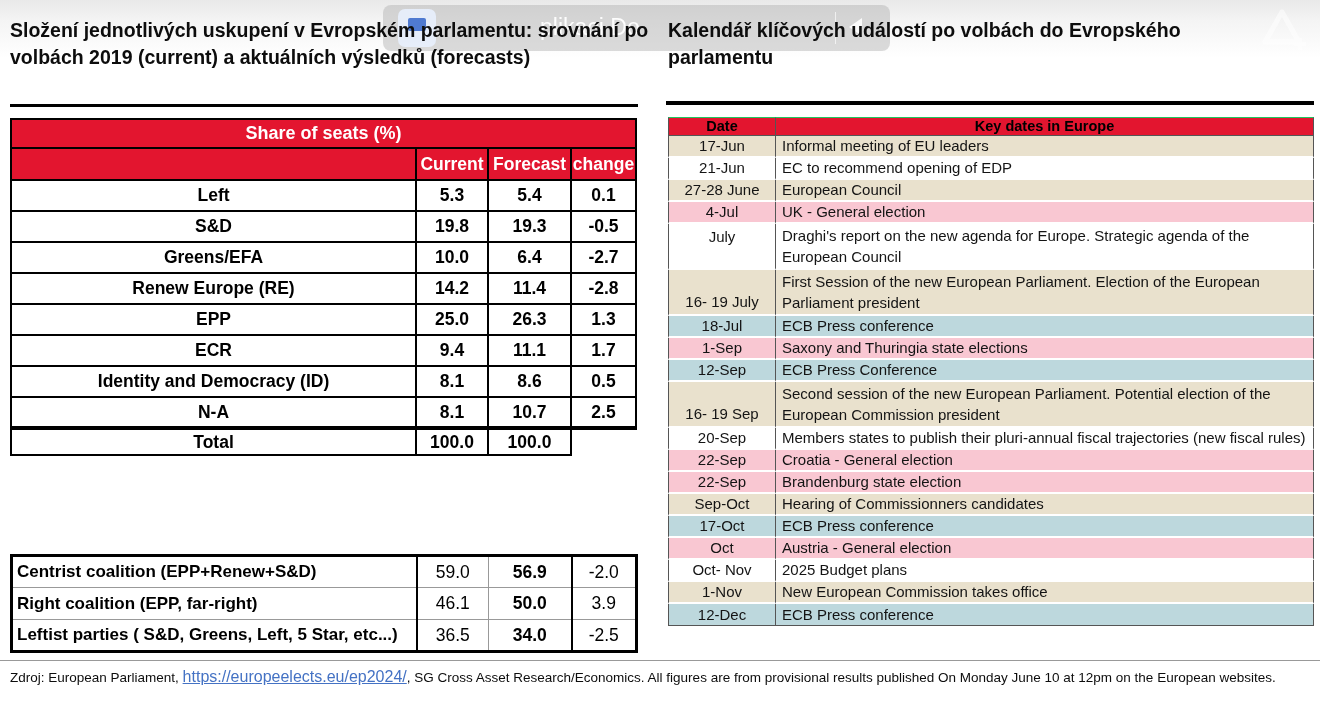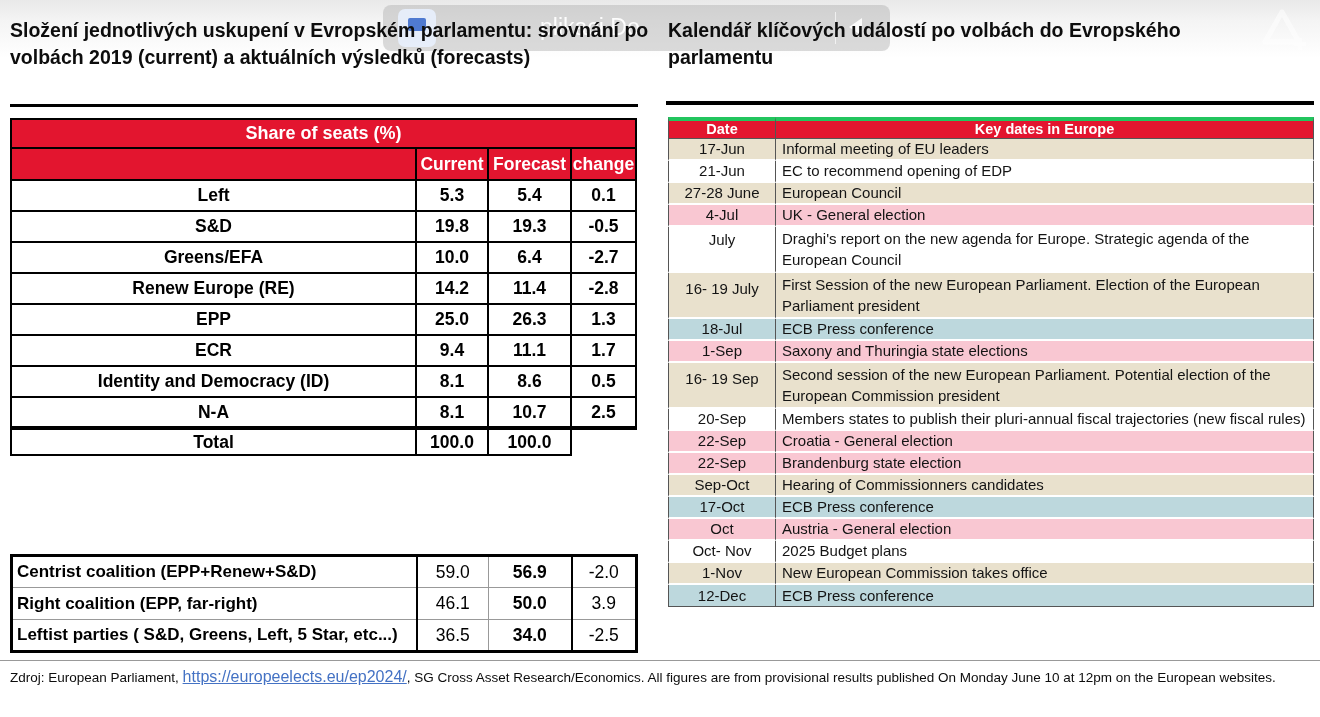--- a/index.html
+++ b/index.html
@@ -59,25 +59,25 @@
   #coal tr:last-child td{border-bottom:3px solid #000;}
 
   
   #cal-wrap{position:absolute;left:668px;top:117px;}
   #cal{border-collapse:separate;border-spacing:0;}
   #cal td{font-size:15px;height:22px;line-height:20px;padding:0 6px;
     border-bottom:2px solid #fff;color:#141414;}
   #cal td.date{width:108px;text-align:center;padding:0;
     border-left:1px solid #555;border-right:1px solid #555;}
   #cal td.event{width:538px;border-right:1px solid #555;}
-  #cal tr.hdr td{background:var(--red);color:#ffffff;font-weight:bold;font-size:14.5px;
-    height:19px;line-height:17px;text-align:center;border-top:4px solid #22c55e;}
+  #cal tr.hdr td{background:var(--red);color:#000000;font-weight:bold;font-size:14.5px;
+    height:19px;line-height:17px;text-align:center;border-top:1px solid #22c55e;}
   #cal tr.tall td{height:46px;line-height:21px;}
   #cal td.vtop{vertical-align:top;padding-top:2px;}
-  #cal td.vbottom{vertical-align:bottom;padding-bottom:18px;margin-left:20px;}
+  #cal td.vbottom{vertical-align:bottom;padding-bottom:2px;margin-left:20px;}
   #cal tr:last-child td{border-bottom:1px solid #555;}
   .bg-white td{background:#fff;}
   .bg-beige td{background:var(--beige);}
   .bg-pink td{background:var(--pink);}
   .bg-blue td{background:var(--blue);}
 
   
   .footer-rule{position:absolute;left:0;top:660px;width:1320px;height:1px;background:#999;}
   .footer{position:absolute;left:10px;top:667px;width:1302px;
     font-size:13.5px;line-height:20px;color:#0d0d0d;}
@@ -252,20 +252,24 @@
           <td class="event">First Session of the new European Parliament. Election of the European Parliament president</td>
         </tr>
         <tr class="row bg-blue">
           <td class="date">18-Jul</td>
           <td class="event">ECB Press conference</td>
         </tr>
         <tr class="row bg-pink">
           <td class="date">1-Sep</td>
           <td class="event">Saxony and Thuringia state elections</td>
         </tr>
+        <tr class="row bg-blue">
+          <td class="date">12-Sep</td>
+          <td class="event">ECB Press Conference</td>
+        </tr>
         <tr class="row bg-beige tall">
           <td class="date vbottom">16- 19 Sep</td>
           <td class="event">Second session of the new European Parliament. Potential election of the European Commission president</td>
         </tr>
         <tr class="row bg-white">
           <td class="date">20-Sep</td>
           <td class="event">Members states to publish their pluri-annual fiscal trajectories (new fiscal rules)</td>
         </tr>
         <tr class="row bg-pink">
           <td class="date">22-Sep</td>

